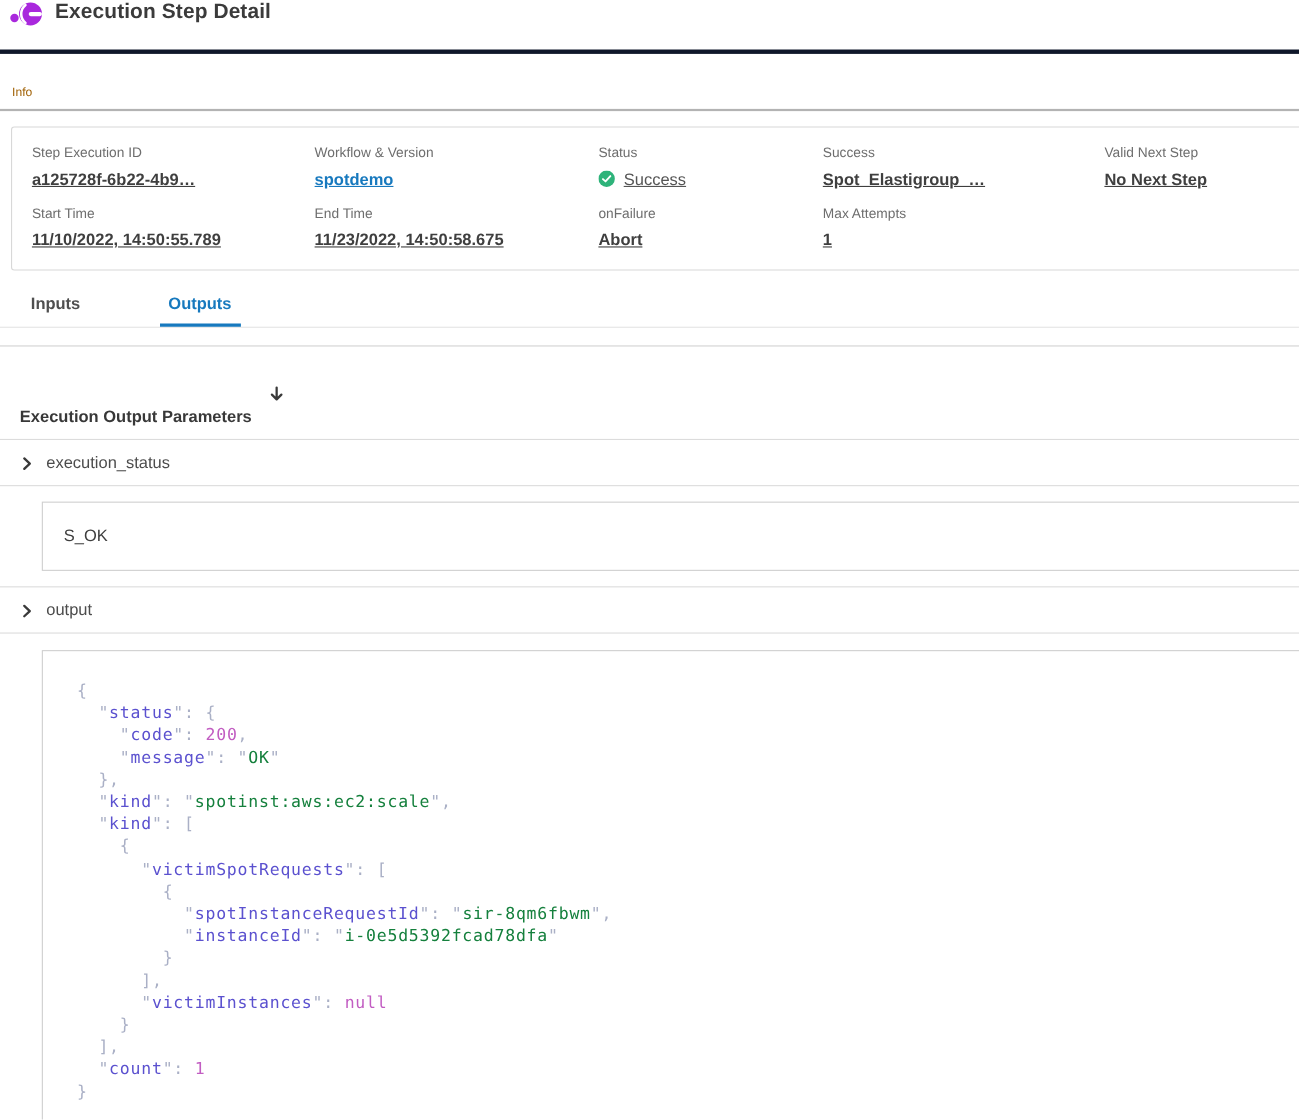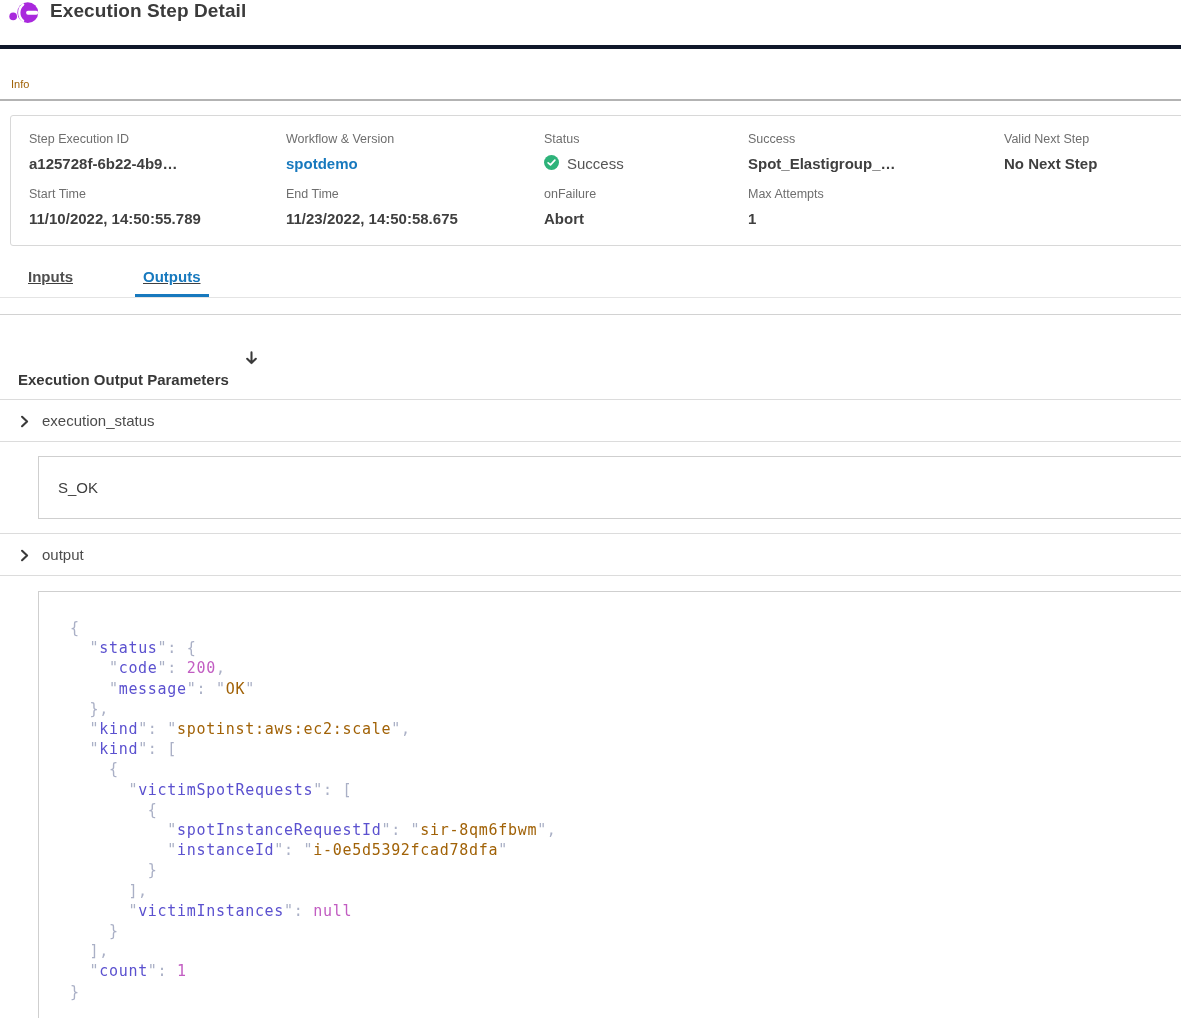--- a/index.html
+++ b/index.html
@@ -19,25 +19,25 @@
   
   .info-title { margin:29px 0 0 11px; font-size:11px; color:#a16207; }
   .info-rule { margin-top:9px; border:none; border-top:2px solid #b3b3b3; }
   .info-card {
     margin:14px -20px 0 10px; border:1px solid #d8d8d8; border-radius:3px;
     padding:16px 0 18px 18px;
     display:grid; grid-template-columns:257px 258px 204px 256px 1fr;
     row-gap:15px;
   }
   .field .lbl { font-size:12.5px; color:#6e6e6e; margin-bottom:9px; }
-  .field .val { font-size:15px; font-weight:600; color:#3f3f3f; }
+  .field .val { font-size:15px; font-weight:600; color:#3f3f3f;text-decoration:underline; }
   .field .val.link { color:#1779be; cursor:pointer; }
   .field .val.status { display:flex; align-items:flex-start; gap:8px; font-weight:400; color:#555; }
   
-  .tabs { margin-top:22px; padding-left:20px; display:flex; gap:16px; border-bottom:1px solid #e4e4e4;text-decoration:underline; }
+  .tabs { margin-top:22px; padding-left:20px; display:flex; gap:26px; border-bottom:1px solid #e4e4e4; }
   .tab { padding:0 8px 12px 8px; font-size:15px; font-weight:600; color:#4f4f4f; cursor:pointer; }
   .tab.active { color:#1779be; box-shadow:inset 0 -3px 0 #1779be;margin-left:38px; }
   .section-rule { margin-top:16px; border:none; border-top:1px solid #d2d2d2; }
   
   .params-header { display:flex; align-items:center; padding:12px 0 11px 18px; }
   .params-header .ph-label { font-size:15px; font-weight:700; color:#383838;margin-top:44px; }
   .params-header .dl { margin-left:15px; cursor:pointer; display:flex; }
   .thin-rule { border:none; border-top:1px solid #dcdcdc; }
   .param-row { display:flex; align-items:flex-end; padding:12px 0 12px 18px; cursor:pointer; }
   .param-row .chev { display:flex; margin-right:11px; }
@@ -50,21 +50,21 @@
   .code-box {
     margin:15px -10px 0 38px; border:1px solid #cfcfcf; height:449px;
     padding:26px 0 12px 31px; overflow:hidden;
   }
   .code-line {
     font-family:"DejaVu Sans Mono", monospace; font-size:15px; line-height:20.2px;
     letter-spacing:0.7px; white-space:pre;
   }
   .tok-p { color:#aab0c6; }
   .tok-k { color:#5b51cf; }
-  .tok-s { color:#a16207; }
+  .tok-s { color:#15803d; }
   .tok-n { color:#c25dc2; }
 </style>
 </head>
 <body>
 
 <div class="page">
 
   <div class="hdr">
     <svg class="logo" viewBox="0 0 36 32">
       <circle cx="5" cy="19.5" r="4.6" fill="#a928dd"></circle>

